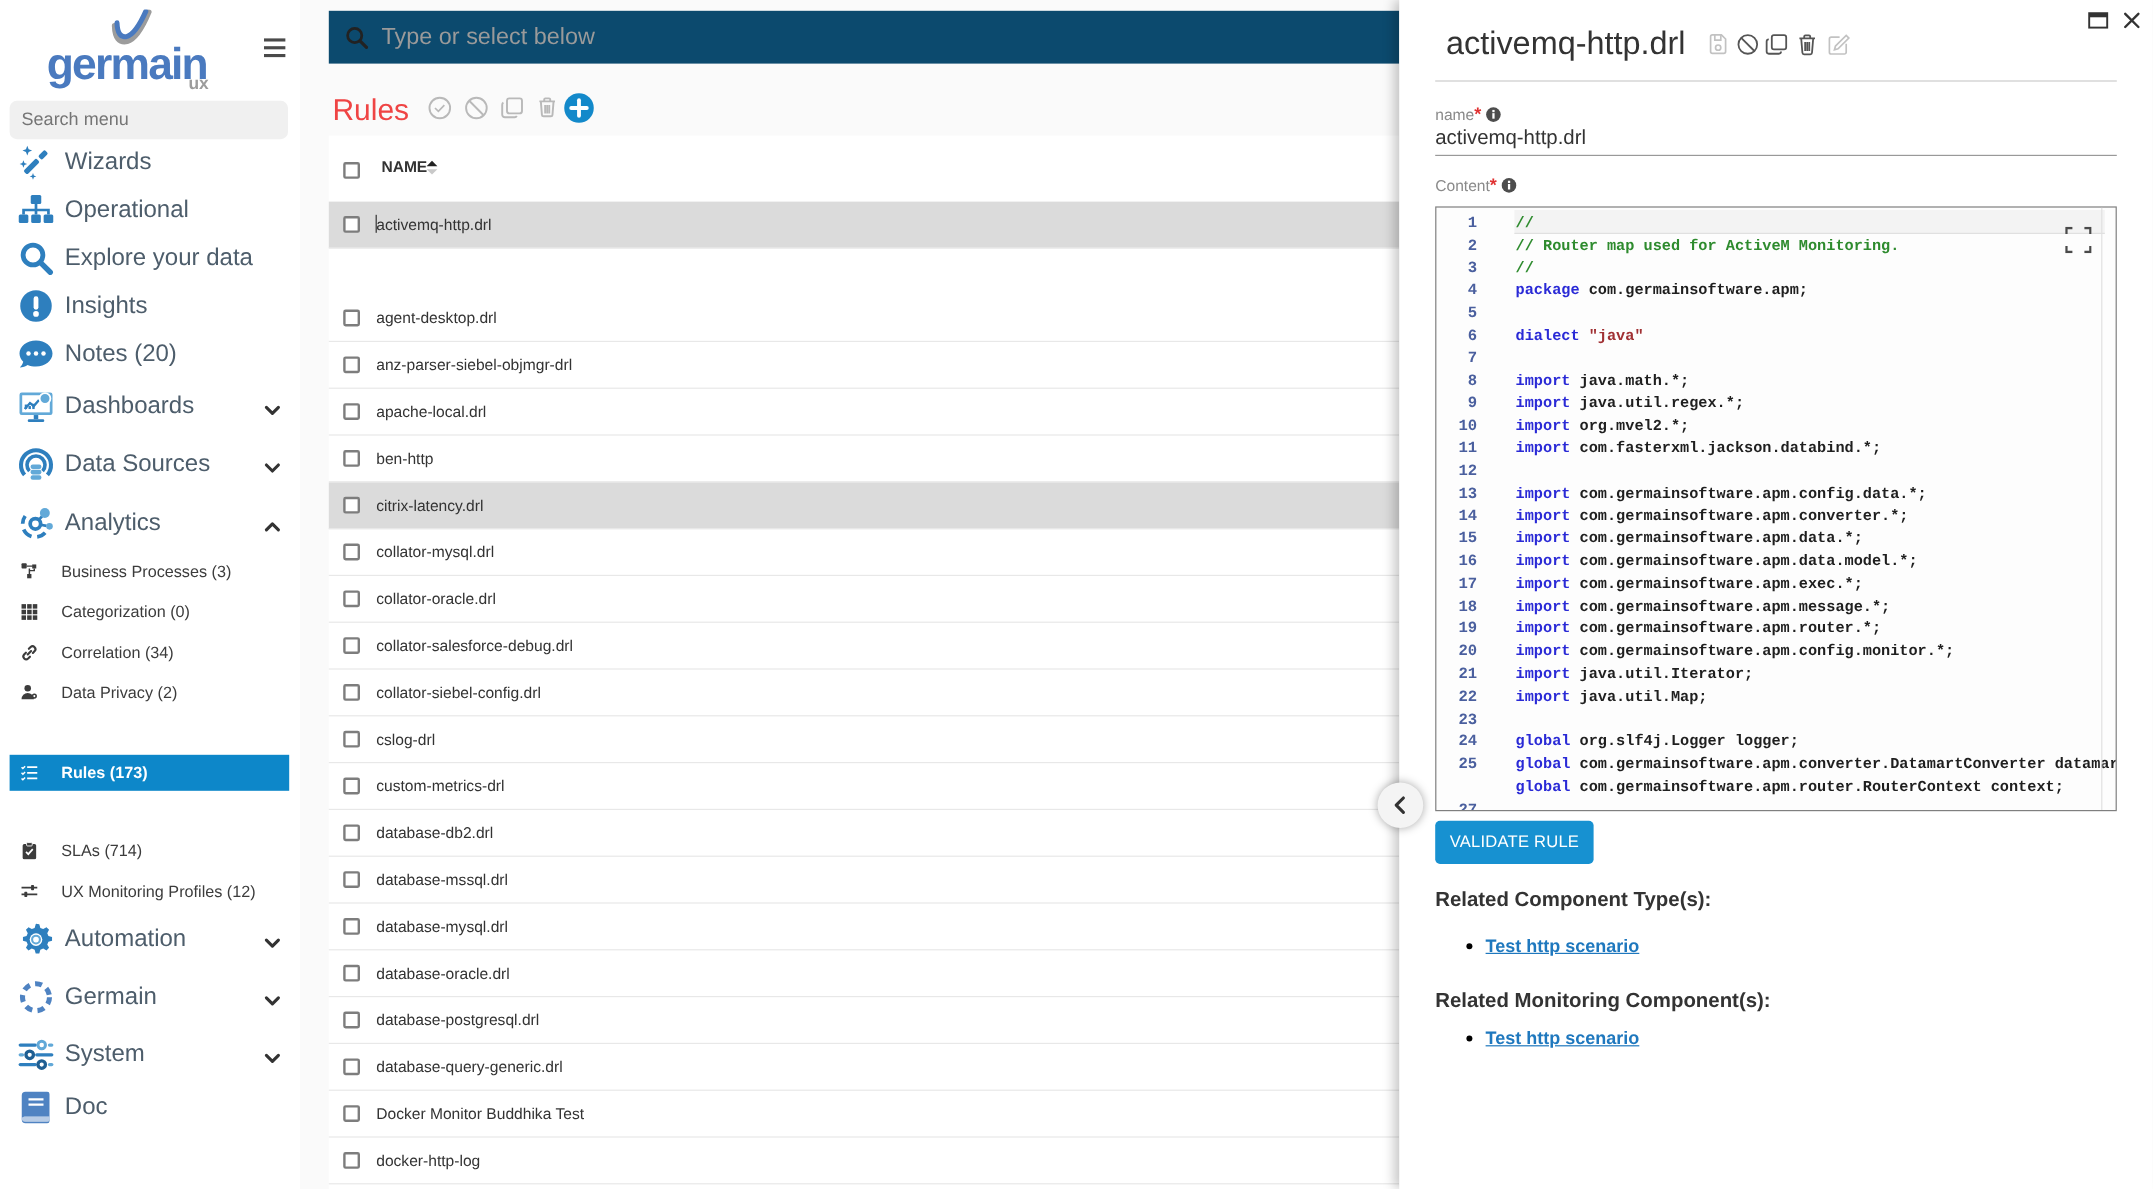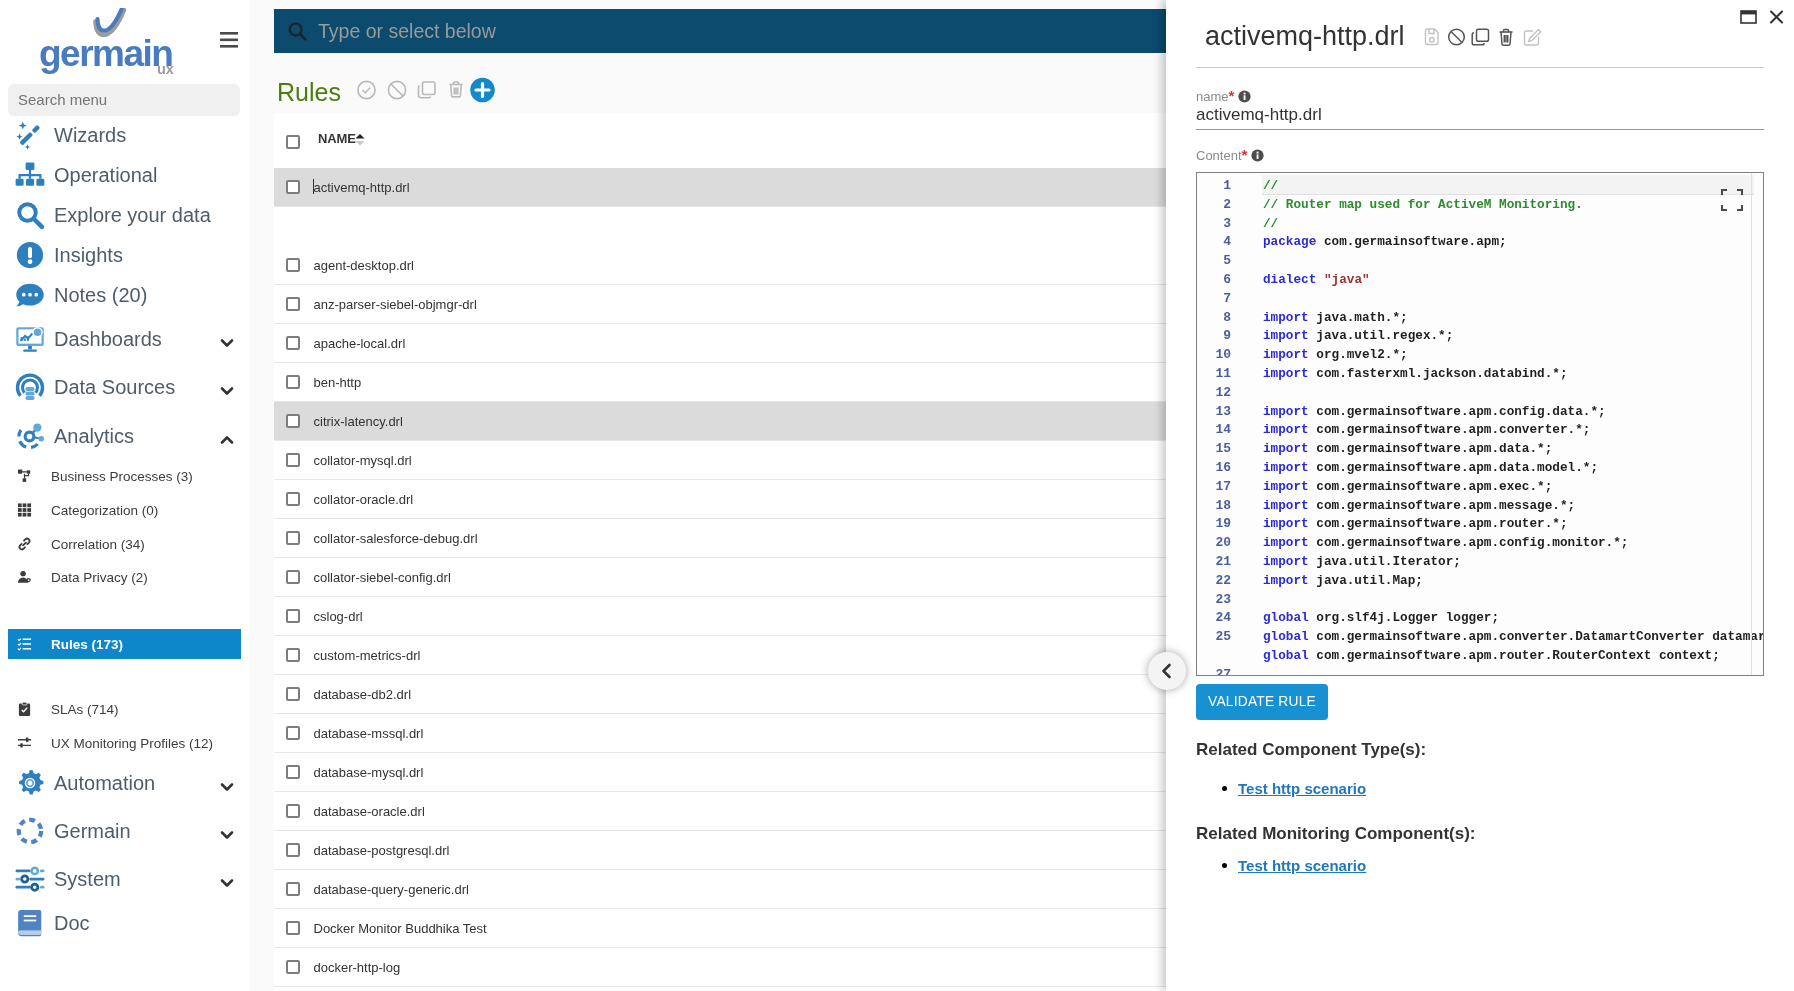--- a/index.html
+++ b/index.html
@@ -19,21 +19,21 @@
 .sub .ic { position:absolute; left:17px; top:50%; transform:translateY(-50%); width:15px; height:15px; }
 .sub .tx { position:absolute; left:51px; top:50%; transform:translateY(-50%); white-space:nowrap; }
 .sub.sel { background:#0d87c9; left:8px; width:233px; color:#fff; font-weight:bold; }
 .sub.sel .ic { left:9px; }
 .sub.sel .tx { left:43px; }
 
 #content { position:absolute; left:274px; top:0; width:892px; height:991px; }
 #searchbar { position:absolute; left:0; top:9px; width:892px; height:44px; background:#0c4a6e; }
 #searchbar .ph { position:absolute; left:44px; top:50%; transform:translateY(-50%);
   color:#9a9a9a; font-size:19.5px; }
-#rulehead { position:absolute; left:3px; top:78px; font-size:25px; color:#4d7c0f; }
+#rulehead { position:absolute; left:3px; top:78px; font-size:25px; color:#ef4444; }
 #table { position:absolute; left:0; top:113px; width:892px; height:878px; background:#fff; }
 .row { position:absolute; left:0; width:100%; height:39px; border-bottom:1px solid #e8e8e8;
   font-size:13px; color:#333; }
 .row.sel { background:#dbdbdb; }
 .cbx { position:absolute; left:11.5px; width:14px; height:14px; border:2px solid #7d7d7d;
   border-radius:2px; background:#fff; }
 .row .cbx { top:12.5px; }
 .row .tx { position:absolute; left:39.5px; top:50%; transform:translateY(-50%); }
 
 #panel { position:absolute; left:1166px; top:0; width:628px; height:991px; background:#fff;

